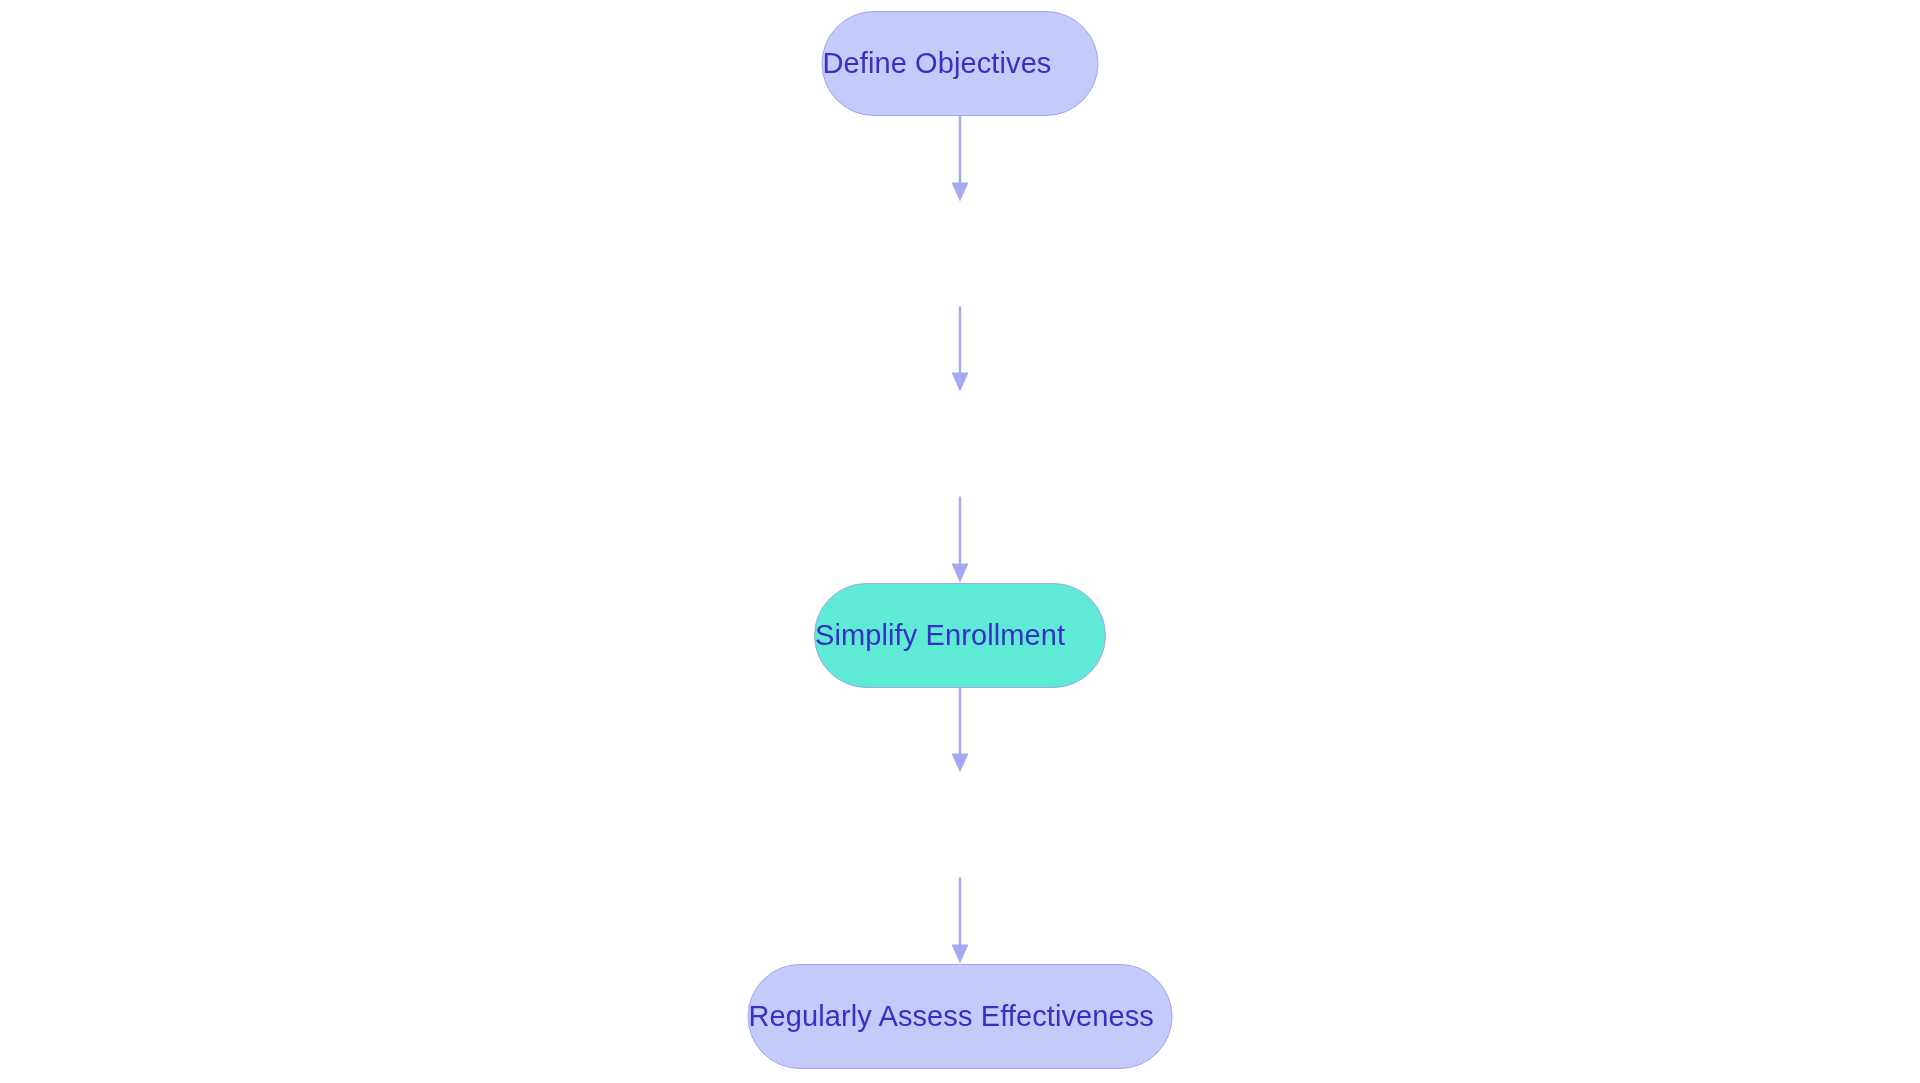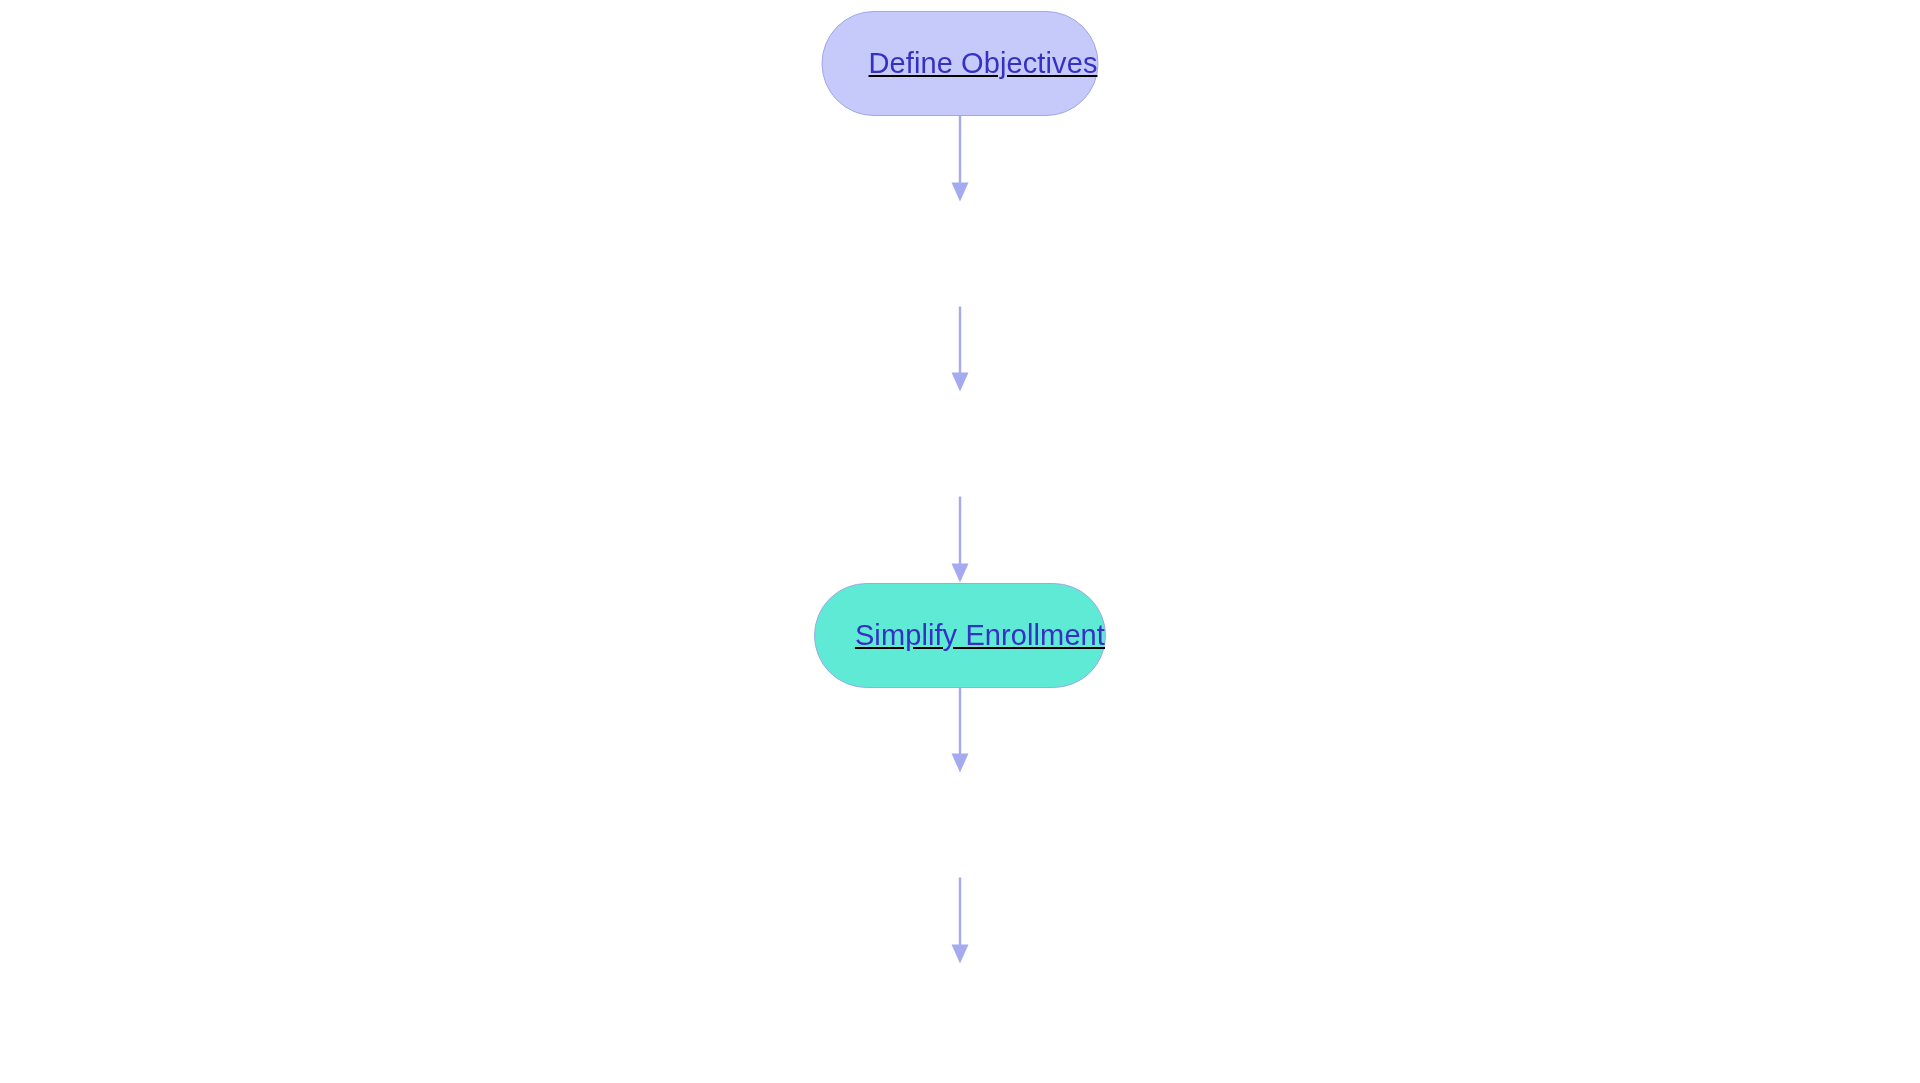--- a/index.html
+++ b/index.html
@@ -43,23 +43,22 @@
 
   .flow-node {
     position: absolute;
     box-sizing: border-box;
     height: 105px;
     background: #c5cafa;
     border: 1.6px solid #9fa8e8;
     border-radius: 52.5px;
     display: flex;
     align-items: center;
-    justify-content: flex-end;
+    justify-content: flex-start;
     transform: translateX(-50%);
-    text-decoration: underline;
   }
 
   .flow-node-label {
     color: #3730c4;
     font-size: 29px;
     font-weight: 400;
     letter-spacing: 0.1px;
     line-height: 1;
     white-space: nowrap;
     user-select: none;
@@ -93,15 +92,18 @@
       </g>
     </svg>
 
   <div id="node-chain">
       <div class="flow-node" style="left: 960px; top: 10.5px; width: 277px; height: 105px; background: rgb(197, 202, 250); border-color: rgb(159, 168, 232); border-radius: 52.5px;">
         <span class="flow-node-label" style="color: rgb(55, 48, 196);">Define Objectives</span>
       </div>
       <div class="flow-node" style="left: 960px; top: 582.5px; width: 292px; height: 105px; background: #5eead4; border-color: rgb(159, 168, 232); border-radius: 52.5px;">
         <span class="flow-node-label" style="color: rgb(55, 48, 196);">Simplify Enrollment</span>
       </div>
+      <div class="flow-node" style="left: 960px; top: 963.5px; width: 425px; height: 105px; background: rgb(197, 202, 250); border-color: rgb(159, 168, 232); border-radius: 52.5px;">
+        <span class="flow-node-label" style="color: rgb(55, 48, 196);">Regularly Assess Effectiveness</span>
+      </div>
     </div>
 
 </div>
 
 </body></html>

